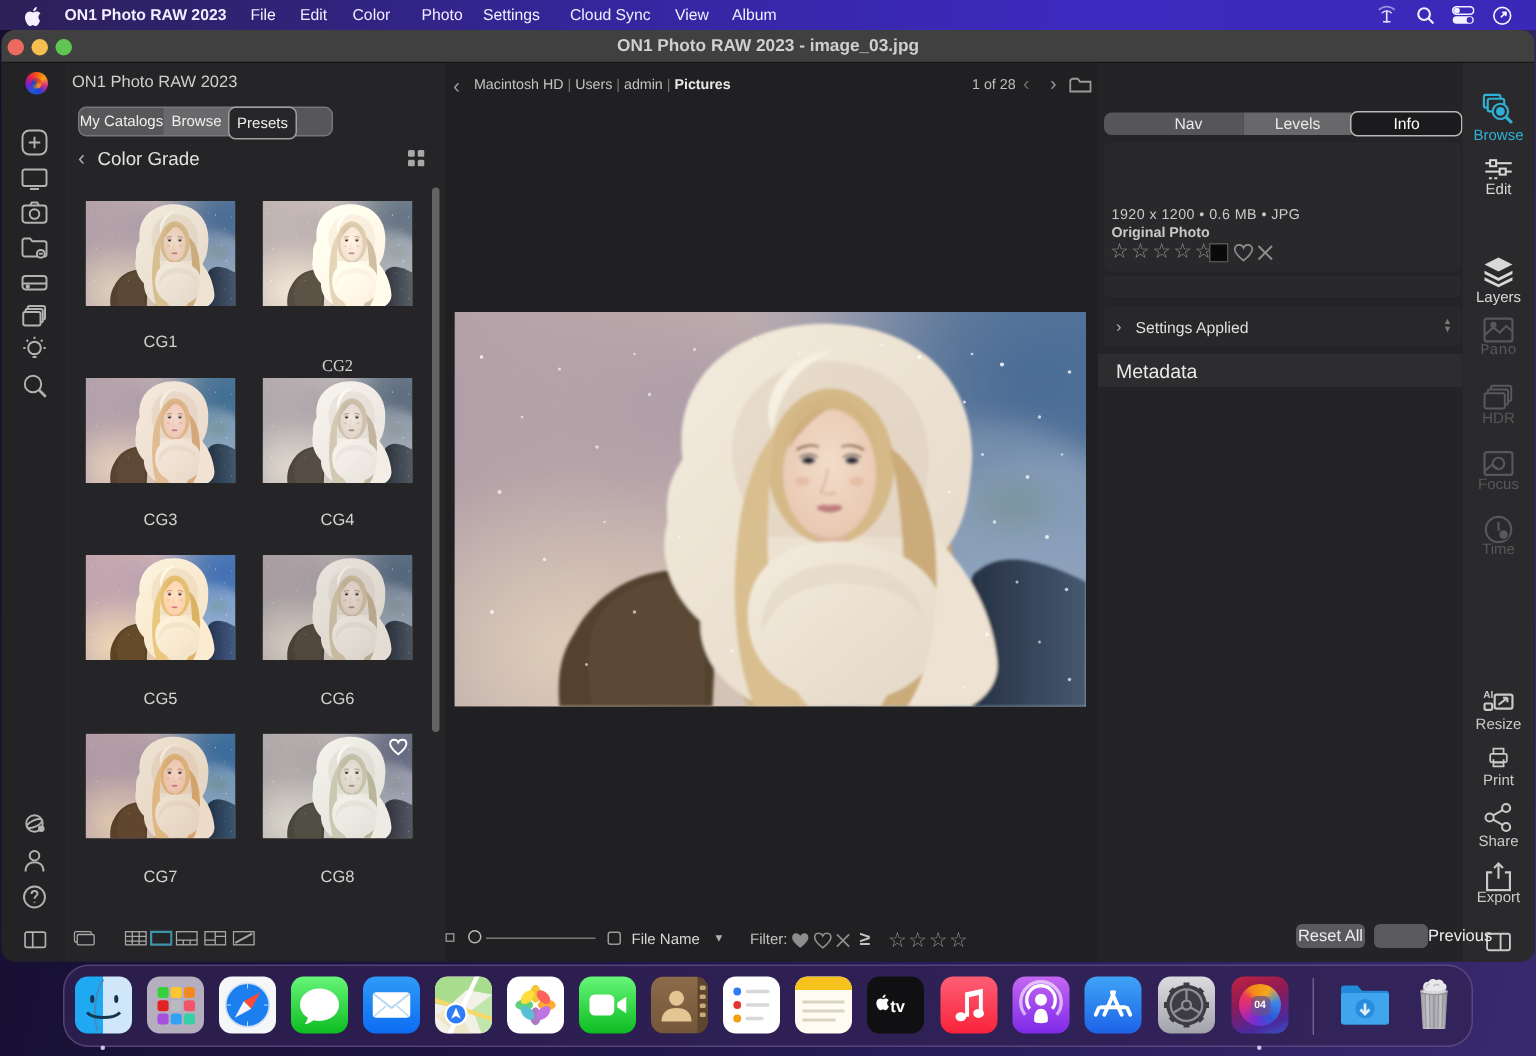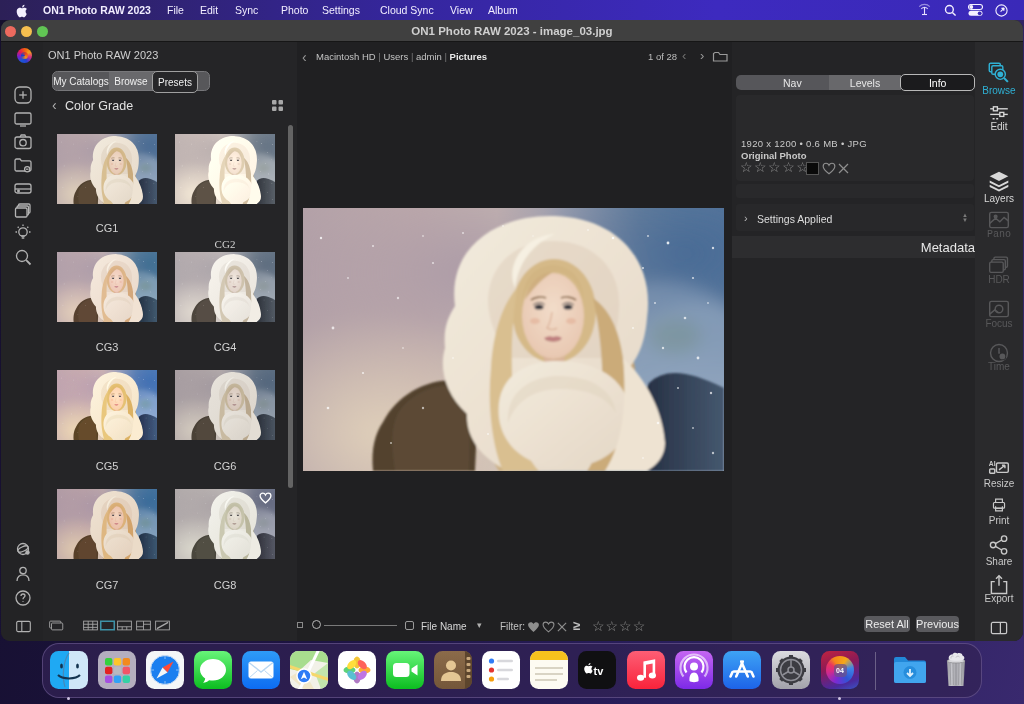--- a/index.html
+++ b/index.html
@@ -24,21 +24,21 @@
 #lpanel { position:absolute; left:42px; top:22px; width:254px; height:599px; background:#252527; }
 #center { position:absolute; left:296px; top:22px; width:435px; height:599px; background:#202022; }
 #rpanel { position:absolute; left:731px; top:22px; width:243px; height:599px; background:#242426; }
 #rstrip { position:absolute; left:974px; top:22px; width:48px; height:599px; background:#2a2a2c; border-radius:0 0 9px 0;}
 
 .lsi { position:absolute; left:12px; width:20px; height:20px; stroke:#b2b2b2; fill:none; stroke-width:1.3; }
 #on1logo { position:absolute; left:-26px; top:6px; width:15px; height:15px; border-radius:50%;
   background:conic-gradient(from 210deg,#1a57d6,#7a1fd0,#e81c4f,#f2600f,#f5a01a,#d42a8a,#2a3fd4,#1a57d6); }
 #on1logo:after { content:""; position:absolute; left:4px; top:4px; width:7px; height:7px; border-radius:50%;
   background:conic-gradient(from 30deg,#e8401c,#f58e1a,#1a3fd0,#e8401c); }
-#segtabs { position:absolute; left:9px; top:29px; width:158px; height:20px; display:flex;
+#segtabs { position:absolute; left:9px; top:29px; width:170px; height:20px; display:flex;
   border:1px solid #77777a; border-radius:5.5px; background:#57575a; overflow:visible; }
 #segtabs div { height:100%; color:#efefef; font-size:10px; display:flex; align-items:center; justify-content:center; white-space:nowrap; }
 #segtabs div:first-child { border-radius:5px 0 0 5px; }
 #segtabs div:last-child { margin:-1px; height:20px; box-sizing:content-box; }
 .thumb { position:absolute; width:100px; height:70px; overflow:hidden; }
 .thumb svg { display:block; }
 .tlab { position:absolute; width:100px; text-align:center; color:#d2d2d2; font-size:11px; }
 #lscroll { position:absolute; left:245px; top:83px; width:5px; height:363px; border-radius:3px; background:#646464; }
 #searchbox { position:absolute; left:28px; top:549px; width:197px; height:15px; border:1px solid #6a6a6a;
   background:#202022; display:flex; align-items:center; }
@@ -52,21 +52,21 @@
 .f5 { filter:saturate(1.45) hue-rotate(3deg) brightness(1.04); }
 .f6 { filter:saturate(0.55) brightness(0.97); }
 .f7 { filter:saturate(1.28) hue-rotate(-5deg) brightness(0.97); }
 .f8 { filter:saturate(0.4) brightness(1.03) hue-rotate(18deg); }
 .sep { color:#777; }
 
 #rtabs { position:absolute; left:4px; top:33px; width:238px; height:15px; display:flex; }
 #rtabs div { flex:1; color:#e8e8e8; font-size:10.5px; display:flex; align-items:center; justify-content:center; }
 #infobox { position:absolute; inset:0; }
 #inforect { position:absolute; left:4px; top:53px; width:238px; height:86px; background:#29292b; border-radius:4px; }
-.rsec { position:absolute; left:0; width:243px; height:22px; background:#2d2d2f; color:#e8e8e8; font-size:13px; padding:4px 0 0 12px;text-align:right; }
+.rsec { position:absolute; left:0; width:243px; height:22px; background:#2d2d2f; color:#e8e8e8; font-size:13px; padding:4px 0 0 12px; }
 .rsvg { position:absolute; left:13px; width:22px; height:22px; }
 .rlab { position:absolute; width:100%; text-align:center; font-size:10px; color:#58585a; }
 
 .btn { position:absolute; height:16px; background:#5a5a5e; border-radius:4px; color:#ededed;
   font-size:11px; text-align:center; padding-top:2px; }
 #dock { position:absolute; left:42px; top:643px; width:940px; height:55px; border-radius:17px;
   background:rgba(50,35,84,0.72); border:1px solid rgba(150,130,190,0.38); }
 .di { position:absolute; top:7px; width:38px; height:38px; border-radius:8.5px; overflow:hidden; }
 .ddot { position:absolute; top:53px; width:3px; height:3px; border-radius:50%; background:#cfc4e2; }
 </style>
@@ -224,21 +224,21 @@
 </g>
 </defs>
 </svg>
 <div id="menubar">
   <svg style="position:absolute;left:16px;top:3.5px;" width="13" height="14" viewBox="0 0 13 14" fill="#f4f0ff">
     <path d="M9.6,7.4 c0-1.6 1.3-2.4 1.4-2.4 c-0.8-1.1-2-1.3-2.4-1.3 c-1-0.1-2 0.6-2.5 0.6 c-0.5 0-1.3-0.6-2.2-0.6 C2.8,3.7 1.8,4.3 1.2,5.3 c-1.1 1.9-0.3 4.8 0.8,6.4 c0.5 0.8 1.1 1.6 1.9 1.6 c0.8 0 1.1-0.5 2-0.5 c0.9 0 1.2 0.5 2 0.5 c0.8 0 1.4-0.8 1.9-1.6 c0.6-0.9 0.8-1.8 0.9-1.8 C10.7,9.8 9.6,9 9.6,7.4 Z M7.9,2.6 C8.3,2.1 8.6,1.4 8.5,0.7 C7.9,0.7 7.2,1.1 6.8,1.6 C6.4,2 6.1,2.8 6.2,3.5 C6.8,3.5 7.5,3.1 7.9,2.6 Z"></path>
   </svg>
   <span class="mb-bold" style="left:43px;">ON1 Photo RAW 2023</span>
   <span style="left:167px;">File</span>
   <span style="left:200px;">Edit</span>
-  <span style="left:235px;">Sync</span>
+  <span style="left:235px;">Color</span>
   <span style="left:281px;">Photo</span>
   <span style="left:322px;">Settings</span>
   <span style="left:380px;">Cloud Sync</span>
   <span style="left:450px;">View</span>
   <span style="left:488px;">Album</span>
   <span style="left:540px;margin-top:46px;">Help</span>
   <svg style="position:absolute;left:917px;top:3px;" width="15" height="14" viewBox="0 0 15 14" stroke="#e8e2ff" fill="none" stroke-width="1.1">
     <line x1="7.5" y1="4" x2="7.5" y2="12"></line>
       <path d="M5,11.5 L10,11.5"></path>
     <path d="M4.2,5.8 A4.5,4.5 0 0,1 10.8,5.8" opacity="0.85"></path>
@@ -549,21 +549,21 @@
         <path d="M9.5,5.5 L13,2 L16.5,5.5"></path>
     </svg>
     <div class="rlab" style="top:551px;color:#c9c9c9;">Export</div>
     <svg class="rsvg" style="top:579px;left:15px;width:18px;height:14px;" viewBox="0 0 26 20" stroke="#c9c9c9" fill="none" stroke-width="1.8">
       <rect x="2" y="2" width="22" height="16" rx="2"></rect>
         <line x1="15" y1="2" x2="15" y2="18"></line>
     </svg>
   </div>
 </div>
 <div class="btn" style="left:864px;top:616px;width:46px;">Reset All</div>
-<div class="btn" style="left:916px;top:616px;width:43px;">Previous</div>
+<div class="btn" style="left:916px;top:616px;width:24px;padding-left:36px;">Previous</div>
 <div id="dock">
   <div class="di" style="left:7px;background:linear-gradient(90deg,#1fa9f3 0 50%,#cfe7f8 50% 100%);">
     <svg width="38" height="38" viewBox="0 0 38 38" fill="none" stroke="#14344f" stroke-width="1.6">
       <path d="M19,2 C13,10 12,26 15,36" stroke="#4788b8" stroke-width="1.2"></path>
       <ellipse cx="11.5" cy="15" rx="1.4" ry="2.6" fill="#14344f" stroke="none"></ellipse>
       <ellipse cx="27.5" cy="15" rx="1.4" ry="2.6" fill="#14344f" stroke="none"></ellipse>
       <path d="M8,24 C12,28.5 26,28.5 30,24" stroke-width="2"></path>
     </svg>
   </div>
   <div class="ddot" style="left:24px;"></div>

